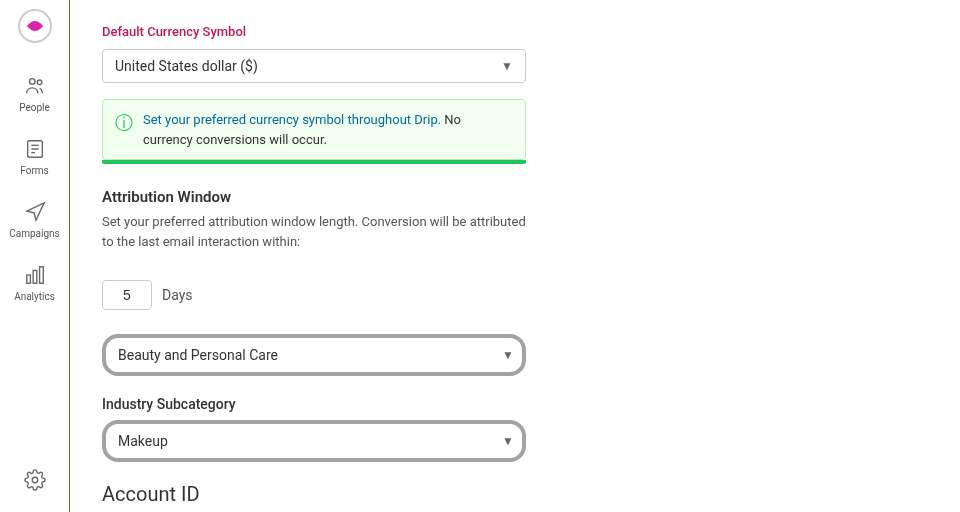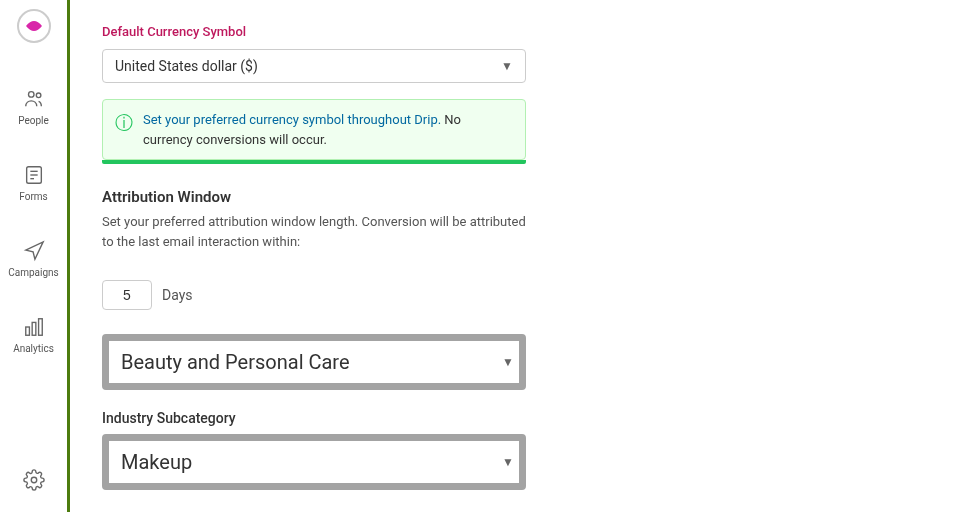--- a/index.html
+++ b/index.html
@@ -9,26 +9,26 @@
       display: flex;
       height: 512px;
       width: 960px;
       overflow: hidden;
     }
 
     
     .sidebar {
       width: 70px;
       background: #fff;
-      border-right: 3px solid #4d7c0f;
+      border-right: 1px solid #4d7c0f;
       display: flex;
       flex-direction: column;
       align-items: center;
       padding-top: 8px;
-      gap: 17px;
+      gap: 4px;
     }
     .sidebar-logo {
       width: 36px;
       height: 36px;
       margin-bottom: 16px;
     }
     .sidebar-item {
       display: flex;
       flex-direction: column;
       align-items: center;
@@ -183,24 +183,24 @@
       font-weight: 500;
       color: #333;
       margin-bottom: 8px;
     }
     .select-wrapper {
       position: relative;
       width: 424px;
     }
     .select-box {
       width: 100%;
-      border: 7px solid #a3a3a3;
-      border-radius: 4px;
+      border: 4px solid #a3a3a3;
+      border-radius: 16px;
       padding: 9px 12px;
-      font-size: 20px;
+      font-size: 14px;
       color: #333;
       background: #fff;
       appearance: none;
       cursor: pointer;
       display: flex;
       align-items: center;
       justify-content: space-between;
     }
     .select-chevron {
       position: absolute;

